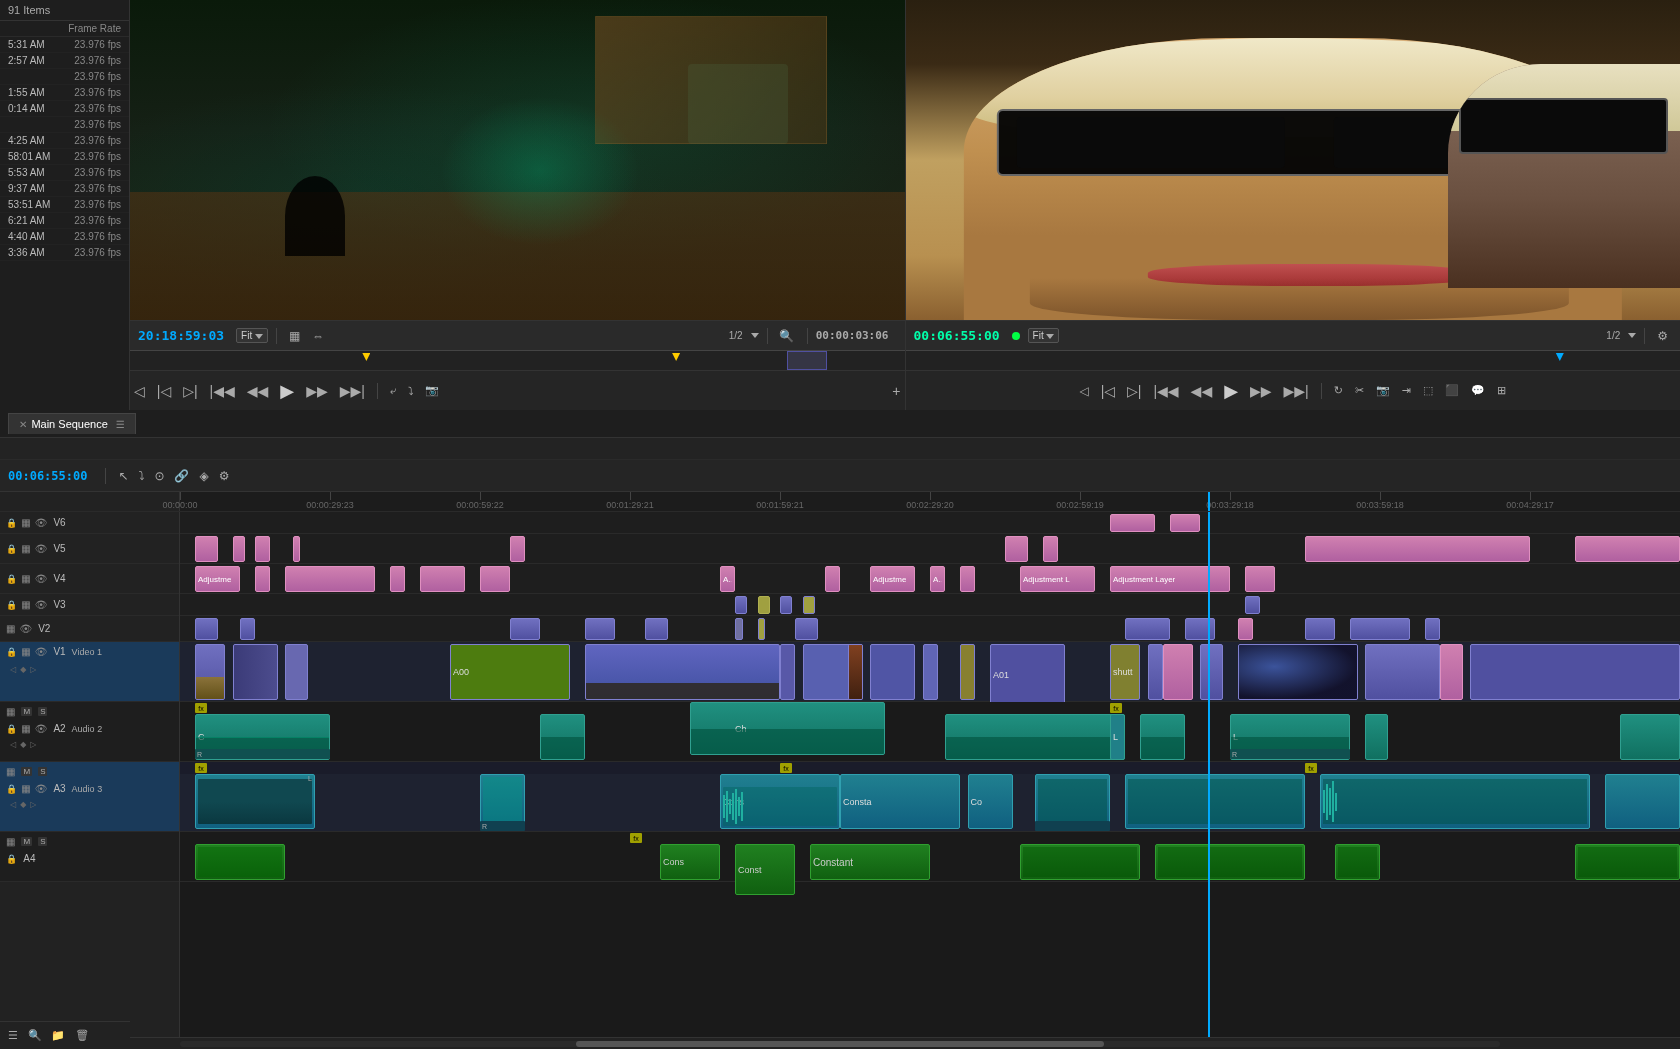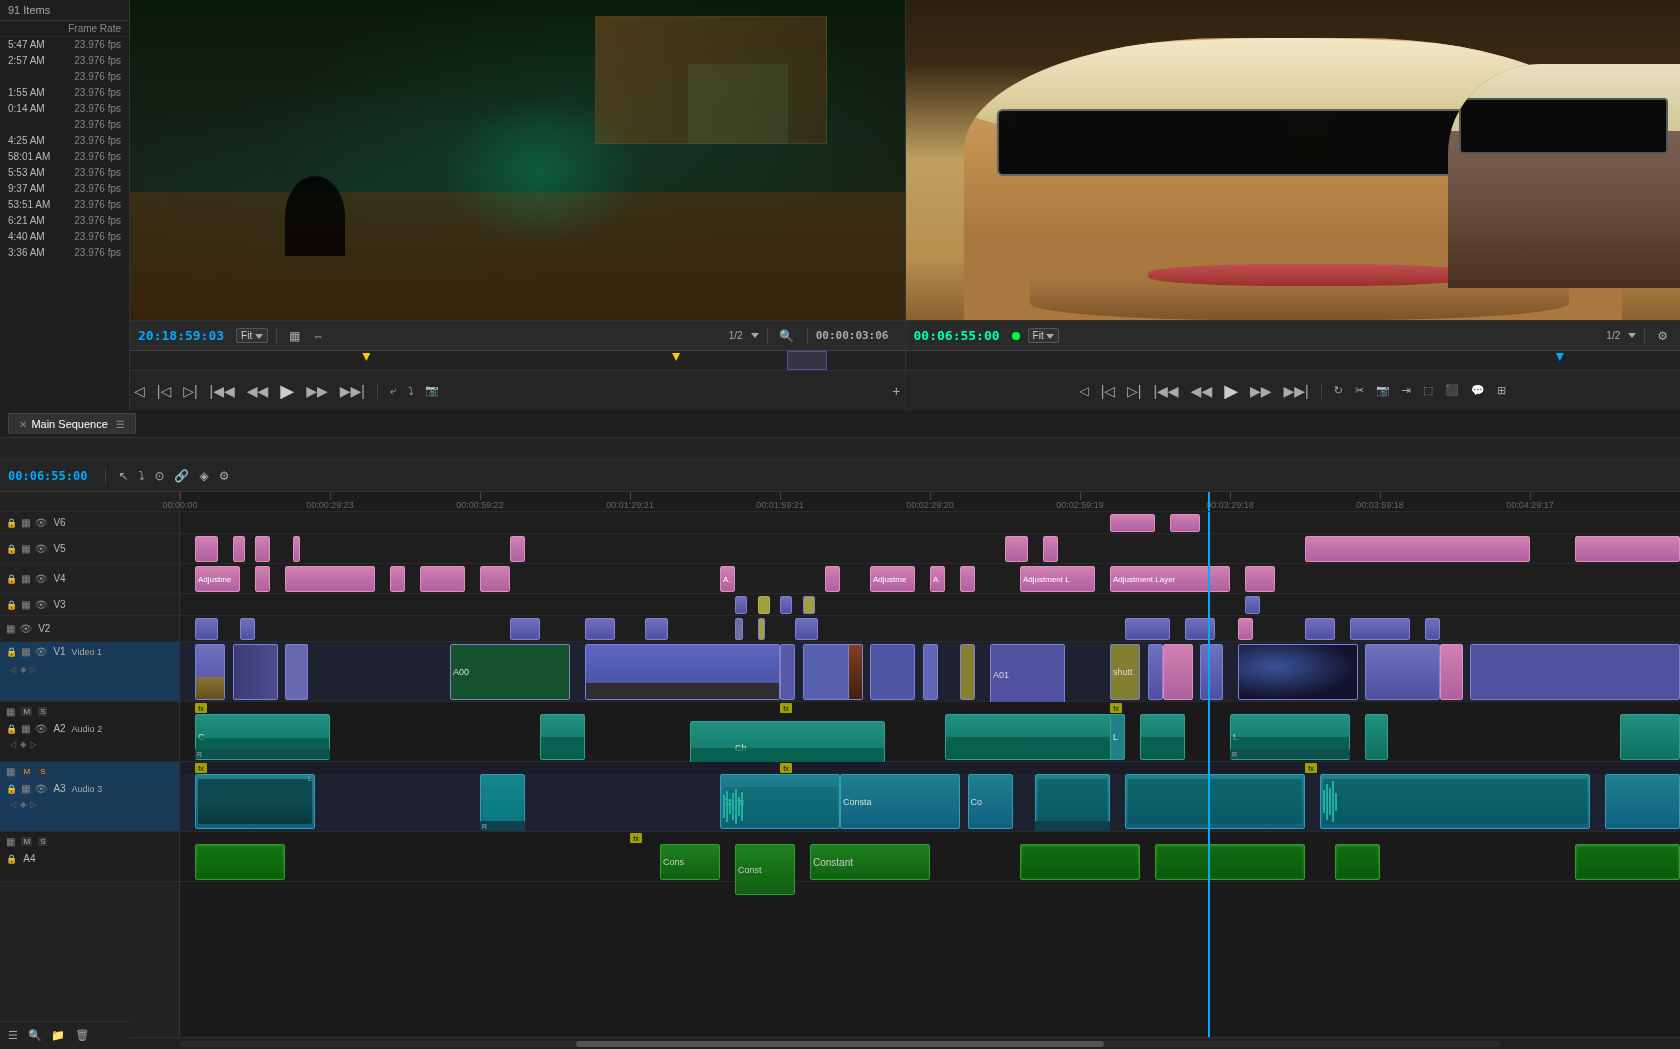--- a/index.html
+++ b/index.html
@@ -501,21 +501,21 @@
   </style>
 </head>
 <body>
 
 <div class="top-section">
 
   <div class="media-bin">
     <div class="media-bin-header">91 Items</div>
     <div class="media-bin-subheader">Frame Rate</div>
     <div class="media-item">
-        <span class="time">5:47 AM</span>
+        <span class="time">5:31 AM</span>
         <span class="fps">23.976 fps</span>
       </div>
     <div class="media-item">
         <span class="time">2:57 AM</span>
         <span class="fps">23.976 fps</span>
       </div>
     <div class="media-item">
         <span class="time"></span>
         <span class="fps">23.976 fps</span>
       </div>
@@ -940,21 +940,21 @@
 
       <div class="track-lane v1-lane" style="height:60px;">
 
         <div class="clip clip-video" style="left:1%; top:2px; width:2%; height:56px; background:linear-gradient(180deg, #6060a0 0%, #4040808 100%);">
           <div style="position:absolute; bottom:0; left:0; right:0; height:40%; background:linear-gradient(180deg, rgba(150,120,30,0.8) 0%, rgba(100,80,10,0.9) 100%);"></div>
         </div>
         <div class="clip clip-video" style="left:3.5%; top:2px; width:3%; height:56px; background:#5858a0;">
           <div style="position:absolute; inset:0; background:linear-gradient(90deg, rgba(30,30,80,0.5) 0%, rgba(50,50,100,0.3) 100%);"></div>
         </div>
         <div class="clip clip-video" style="left:7%; top:2px; width:1.5%; height:56px; background:#6868b0;"></div>
-        <div class="clip clip-video" style="left:18%; top:2px; width:8%; height:56px; background:#14532d;">
+        <div class="clip clip-video" style="left:18%; top:2px; width:8%; height:56px; background:#4d7c0f;">
             <span class="clip-label-text" style="font-size:9px; color:#ddd;">A00</span>
           </div>
         <div class="clip clip-video" style="left:27%; top:2px; width:13%; height:56px; background:linear-gradient(180deg, #6065c0 0%, #4050a0 100%);">
           <div style="position:absolute; bottom:0; left:0; right:0; height:30%; background:rgba(40,30,0,0.7);"></div>
         </div>
         <div class="clip clip-video" style="left:40%; top:2px; width:1%; height:56px; background:#5858a8;"></div>
         <div class="clip clip-video" style="left:41.5%; top:2px; width:4%; height:56px; background:#5860b0;"></div>
         <div class="clip clip-video" style="left:46%; top:2px; width:3%; height:56px; background:#5055a5;"></div>
         <div class="clip clip-video" style="left:49.5%; top:2px; width:1%; height:56px; background:#6065b5;"></div>
         <div class="clip clip-video" style="left:44.5%; top:2px; width:1%; height:56px; background:#4850a0; background:#382840;">
@@ -987,21 +987,21 @@
           <div style="position:absolute; left:62%; width:12px; height:10px; background:#a0a000; border-radius:1px; font-size:7px; color:#000; display:flex; align-items:center; justify-content:center;">fx</div>
         </div>
 
         <div class="clip clip-green" style="left:1%; top:12px; width:9%; height:46px;">
           <span class="clip-label-text" style="font-size:9px;">C</span>
           <div style="position:absolute; bottom:0; left:0; right:0; height:50%; background:rgba(0,80,60,0.6); border-top:1px solid rgba(0,200,150,0.3);"></div>
         </div>
         <div class="clip clip-green" style="left:24%; top:12px; width:3%; height:46px;">
           <div style="position:absolute; bottom:0; left:0; right:0; height:50%; background:rgba(0,80,60,0.6);"></div>
         </div>
-        <div class="clip clip-green" style="left:34%; top:19px; width:13%; height:53px;padding-left:44px;">
+        <div class="clip clip-green" style="left:34%; top:0; width:13%; height:53px;padding-left:44px;">
           <span class="clip-label-text" style="font-size:9px;">Ch</span>
           <div style="position:absolute; bottom:0; left:0; right:0; height:50%; background:rgba(0,80,60,0.6);"></div>
         </div>
         <div class="clip clip-green" style="left:51%; top:12px; width:12%; height:46px;">
           <div style="position:absolute; bottom:0; left:0; right:0; height:50%; background:rgba(0,80,60,0.6);"></div>
         </div>
         <div class="clip clip-green" style="left:64%; top:12px; width:3%; height:46px;">
           <div style="position:absolute; bottom:0; left:0; right:0; height:50%; background:rgba(0,80,60,0.6);"></div>
         </div>
         <div class="clip clip-green" style="left:62%; top:12px; width:1%; height:46px; background:#208088;">

